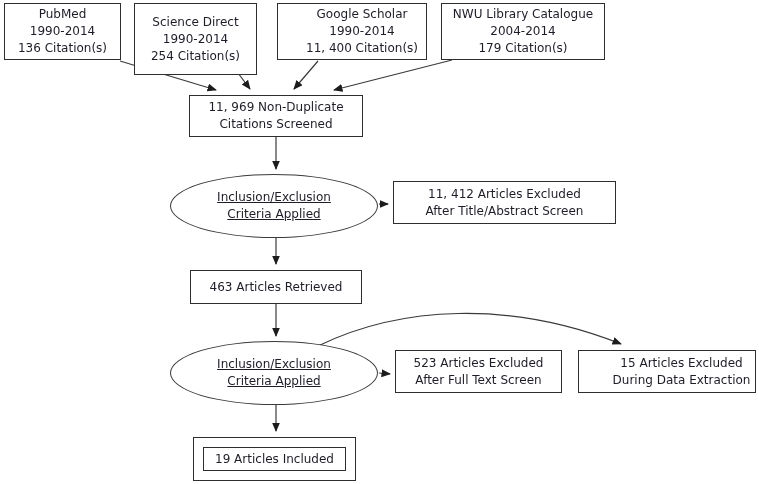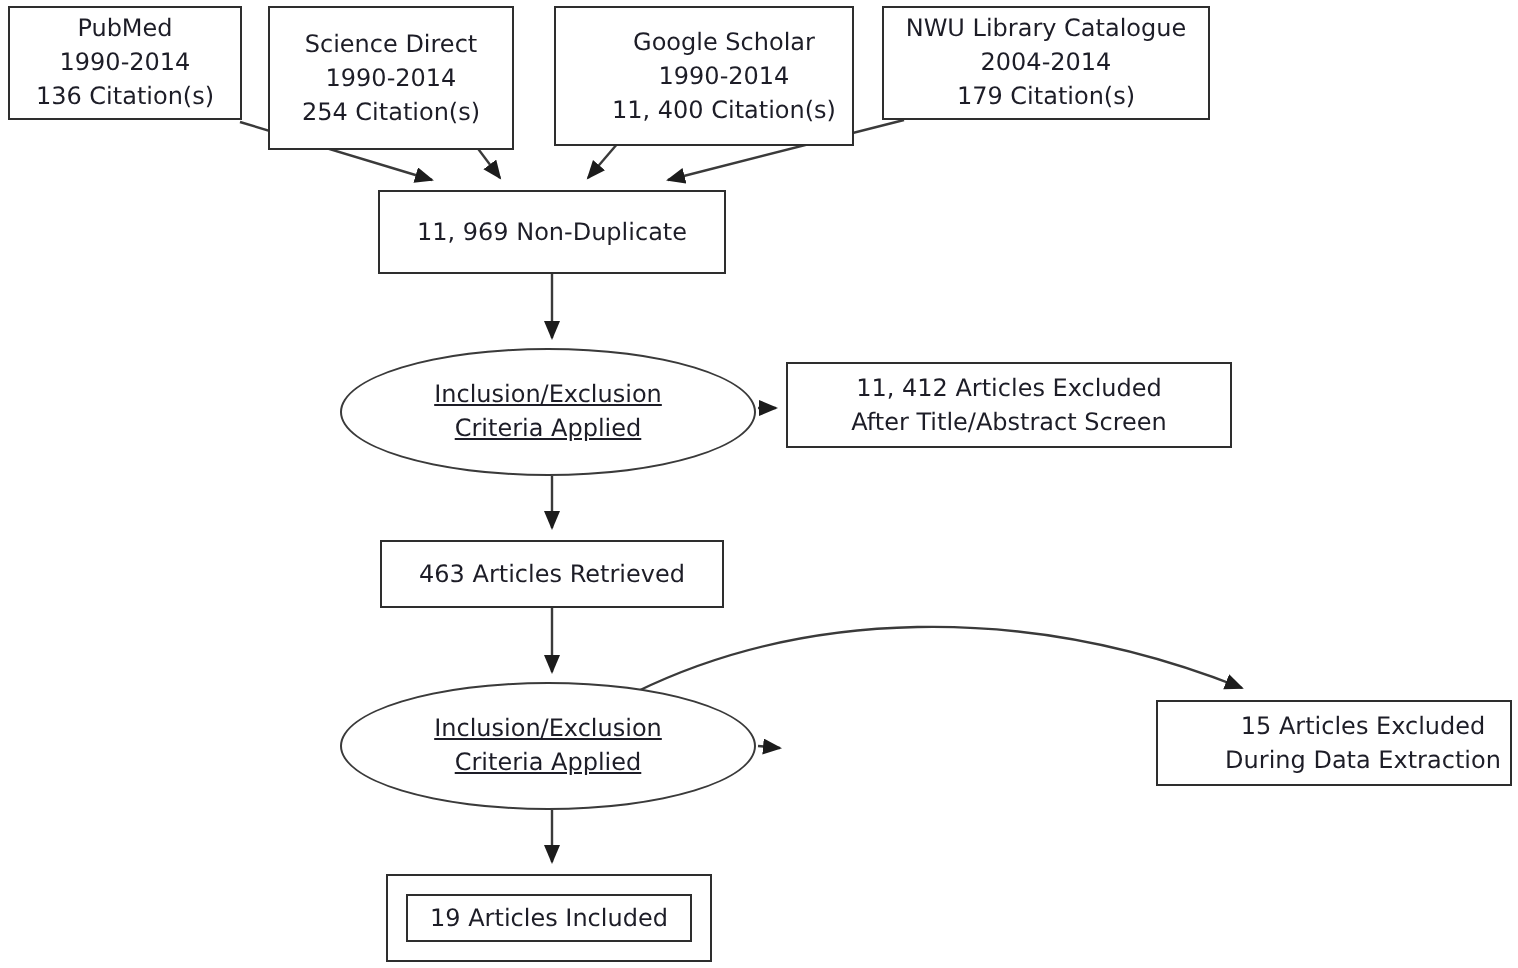--- a/index.html
+++ b/index.html
@@ -62,34 +62,35 @@
     <div>1990-2014</div>
     <div>136 Citation(s)</div>
   </div>
 
   <div class="node box" style="left:134px; top:3px; width:123px; height:72px;">
     <div>Science Direct</div>
     <div>1990-2014</div>
     <div>254 Citation(s)</div>
   </div>
 
-  <div class="node box" style="left:277px; top:3px; width:150px; height:70px;padding-left:20px;">
+  <div class="node box" style="left:277px; top:3px; width:150px; height:57px;padding-left:20px;">
     <div>Google Scholar</div>
     <div>1990-2014</div>
     <div>11, 400 Citation(s)</div>
   </div>
 
   <div class="node box" style="left:441px; top:3px; width:164px; height:57px;">
     <div>NWU Library Catalogue</div>
     <div>2004-2014</div>
     <div>179 Citation(s)</div>
   </div>
 
   <div class="node box" style="left:189px; top:95px; width:174px; height:42px;">
     <div>11, 969 Non-Duplicate</div>
+    <div>Citations Screened</div>
   </div>
 
   <div class="node ellipse" style="left:170px; top:174px; width:208px; height:64px;">
     <div>Inclusion/Exclusion</div>
     <div>Criteria Applied</div>
   </div>
 
   <div class="node box" style="left:393px; top:181px; width:223px; height:43px;">
     <div>11, 412 Articles Excluded</div>
     <div>After Title/Abstract Screen</div>
@@ -97,20 +98,24 @@
 
   <div class="node box" style="left:190px; top:270px; width:172px; height:34px;">
     <div>463 Articles Retrieved</div>
   </div>
 
   <div class="node ellipse" style="left:170px; top:341px; width:208px; height:64px;">
     <div>Inclusion/Exclusion</div>
     <div>Criteria Applied</div>
   </div>
 
+  <div class="node box" style="left:395px; top:350px; width:167px; height:43px;">
+    <div>523 Articles Excluded</div>
+    <div>After Full Text Screen</div>
+  </div>
 
   <div class="node box" style="left:578px; top:350px; width:178px; height:43px;padding-left:29px;">
     <div>15 Articles Excluded</div>
     <div>During Data Extraction</div>
   </div>
 
   <div class="node dbl-outer" style="left:193px; top:437px; width:163px; height:44px;">
     <div class="dbl-inner">
       <div>19 Articles Included</div>
     </div>

